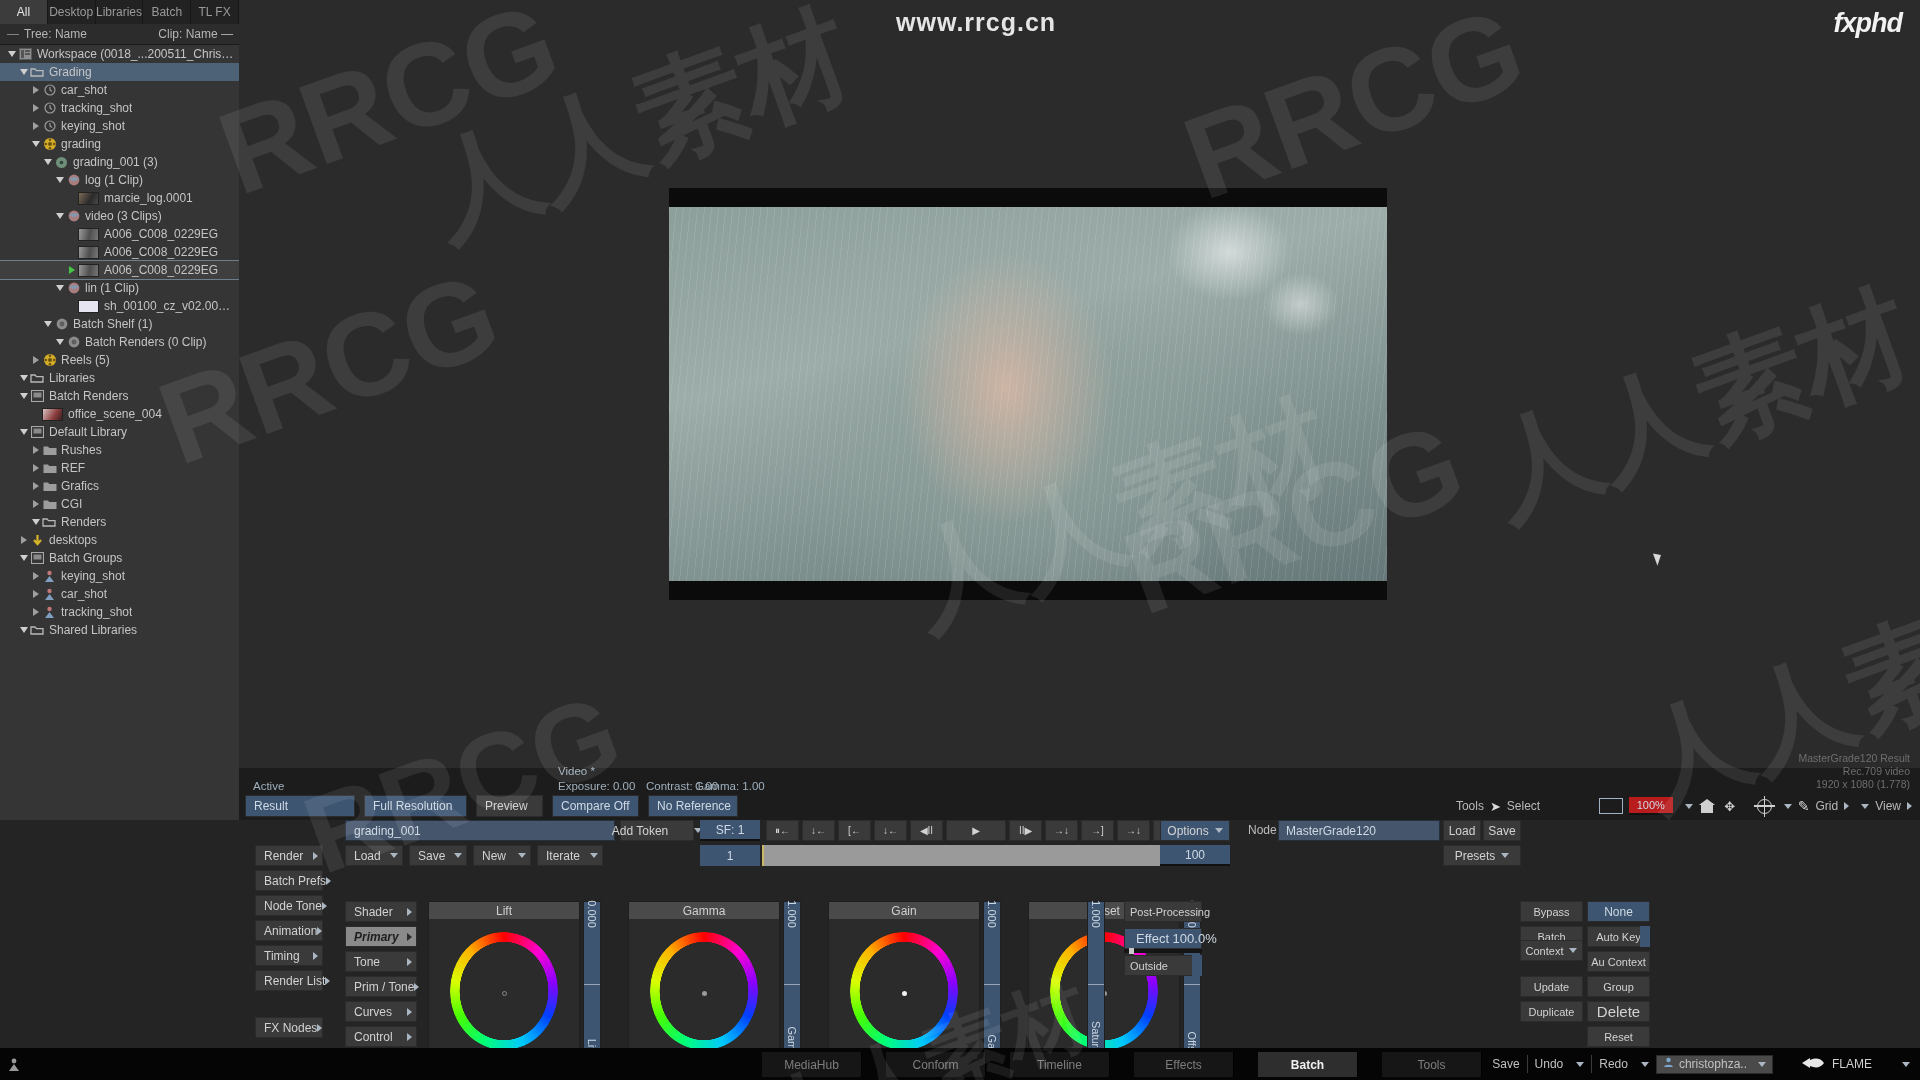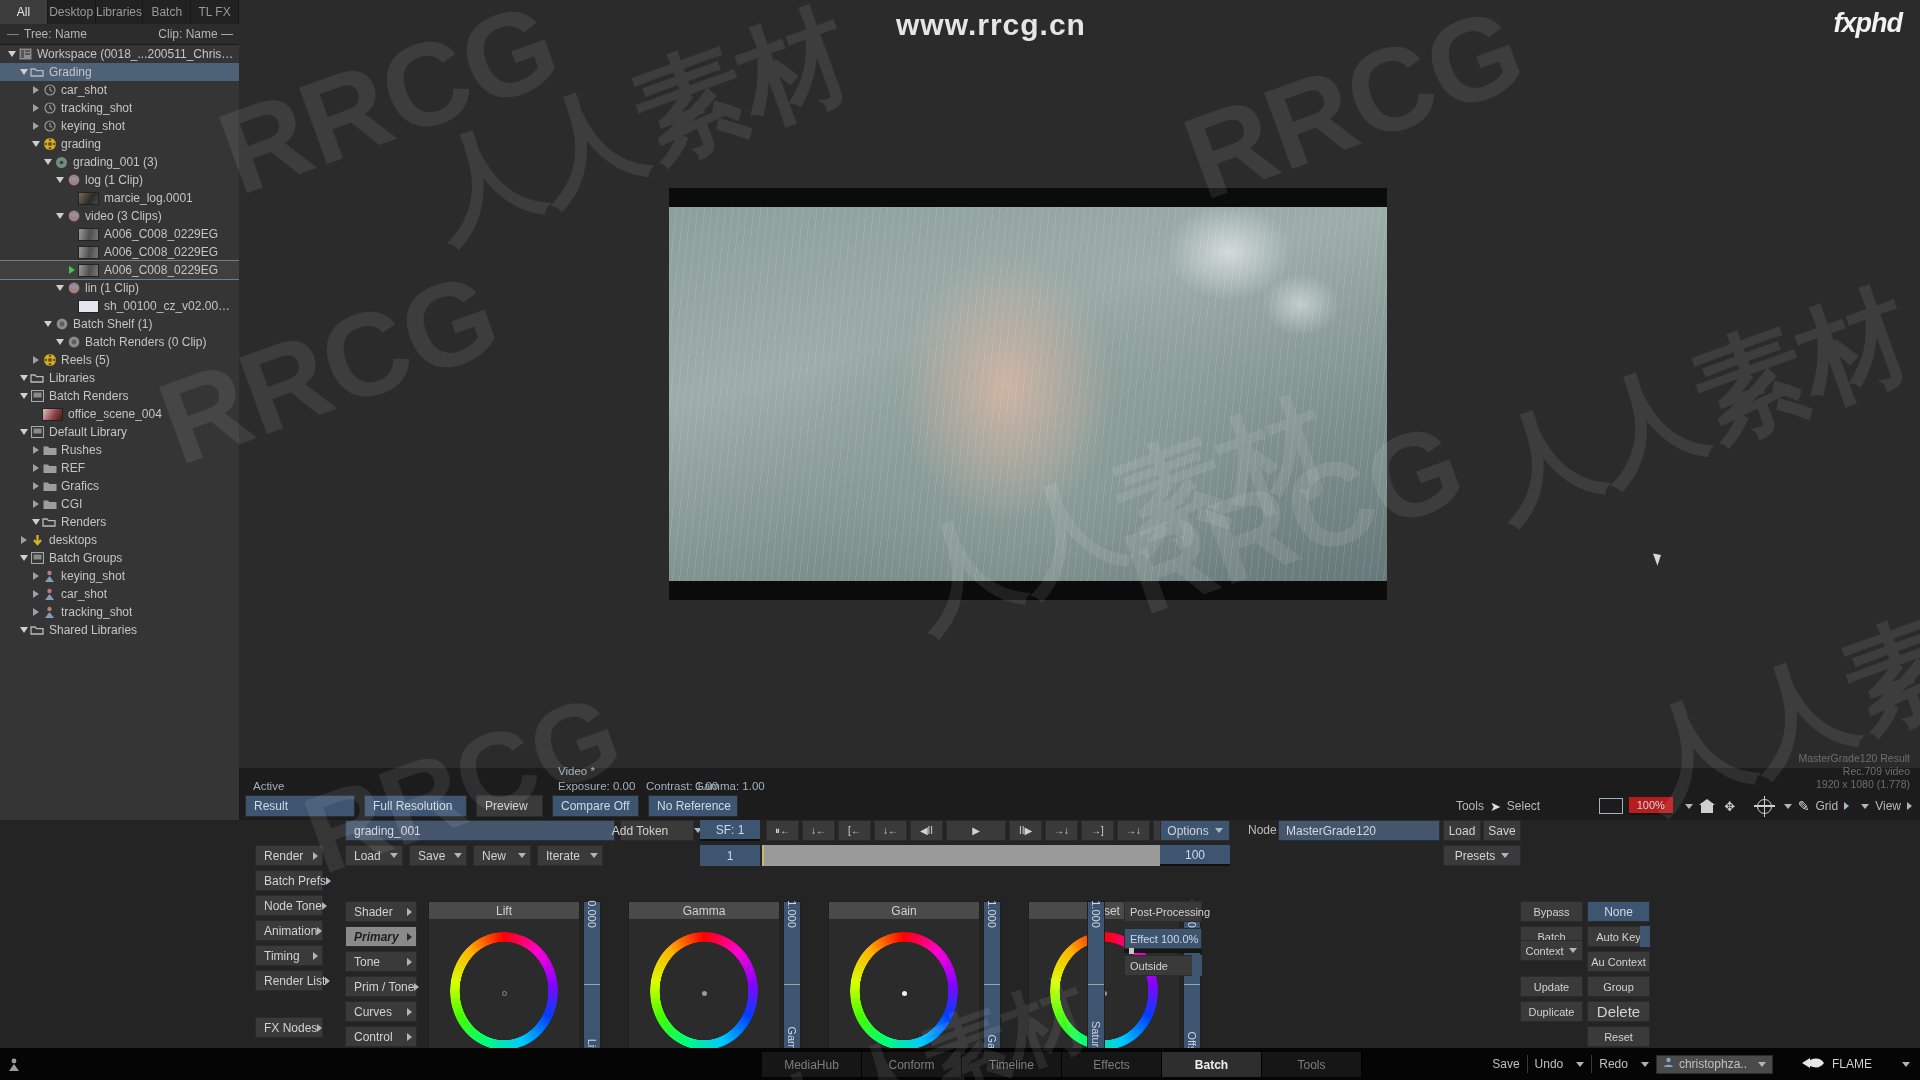--- a/index.html
+++ b/index.html
@@ -144,33 +144,33 @@
   .vslider { position:absolute; top:81px; width:18px; height:158px; background:#3d5571;
      border:1px solid #1f1f1f; }
   .vslider .val { position:absolute; top:6px; left:50%; transform:translateX(-50%) rotate(90deg);
      transform-origin:center; white-space:nowrap; font-size:11px; color:#cdd7e1; }
   .vslider .nm { position:absolute; bottom:6px; left:50%; transform:translateX(-50%) rotate(90deg);
      transform-origin:center; white-space:nowrap; font-size:11px; color:#cdd7e1; }
   .vslider .tick { position:absolute; left:0; right:0; top:82px; height:1px; background:#95a5b5; }
 
   
   #bottabs { position:absolute; left:0; bottom:0; right:0; height:32px; background:#050505; }
-  #bottabs .inner { position:absolute; left:762px; top:4px; display:flex; }
+  #bottabs .inner { position:absolute; left:762px; top:4px; display:flex;gap:24px; }
   #bottabs .bt { width:100px; height:25px; display:flex; align-items:center; justify-content:center;
      font-size:12px; color:#7e7e7e; background:#161616; border-right:1px solid #000; }
   #bottabs .bt.active { background:#2e2e2e; color:#f0f0f0; font-weight:bold; }
   #botright { position:absolute; right:10px; bottom:0; height:32px; display:flex; align-items:center;
      gap:7px; font-size:12px; color:#c0c0c0; }
   .usrchip { background:#4a4a4a; height:19px; display:flex; align-items:center; padding:0 6px; gap:5px;
      border:1px solid #2a2a2a; }
   .vbar { width:1px; height:18px; background:#3c3c3c; }
   #botleft { position:absolute; left:6px; bottom:4px; }
   .wmc { position:absolute; color:rgba(255,255,255,.085); font-weight:bold; pointer-events:none;
         white-space:nowrap; transform:rotate(-20deg); }
-  #wmtop { position:absolute; left:896px; top:8px; font-size:30px; font-weight:bold;
+  #wmtop { position:absolute; left:896px; top:8px; font-size:25px; font-weight:bold;
       color:rgba(255,255,255,.88); letter-spacing:1px; }
   #fxphd { position:absolute; right:18px; top:8px; font-size:27px; font-weight:bold; color:#f2f2f2;
       font-style:italic; letter-spacing:-1px; }
 </style>
 </head>
 <body>
 
 <div id="topbar">
     <div class="ttab active">All</div>
     <div class="ttab">Desktop</div>
@@ -856,21 +856,21 @@
   <div class="vslider" style="left:1087px;">
     <div class="tick"></div>
     <div class="val">1.000</div>
     <div class="nm">Saturation</div>
   </div>
 
   <div id="postpanel" style="position: absolute; left: 1124px; top: 81px;">
       <div class="btn dark left" style="position: absolute; left: 0px; top: 0px; width: 78px; height: 21px; font-size: 11px; padding-left: 5px;">
         <span>Post-Processing</span>
       </div>
-      <div class="btn blue left" style="position: absolute; left: 0px; top: 27px; width: 78px; height: 21px; font-size: 11px; padding-left: 5px;">
+      <div class="btn blue left" style="position: absolute; left: 0px; top: 27px; width: 78px; height: 21px; font-size: 13px; padding-left: 11px;">
         <span>Effect 100.0%</span>
       </div>
       <div style="position: absolute; left: 0px; top: 48px; width: 78px; height: 4px; background: rgb(21, 21, 21);">
         <div style="position:absolute;left:5px;top:-1px;width:5px;height:6px;background:#c9c9c9;"></div>
       </div>
       <div class="btn dark left" style="position: absolute; left: 0px; top: 54px; width: 78px; height: 21px; font-size: 11px; padding-left: 5px;">
         <span>Outside</span>
       </div>
       <div style="position: absolute; left: 68px; top: 54px; width: 10px; height: 21px; background: rgb(61, 85, 113);"></div>
     </div>

